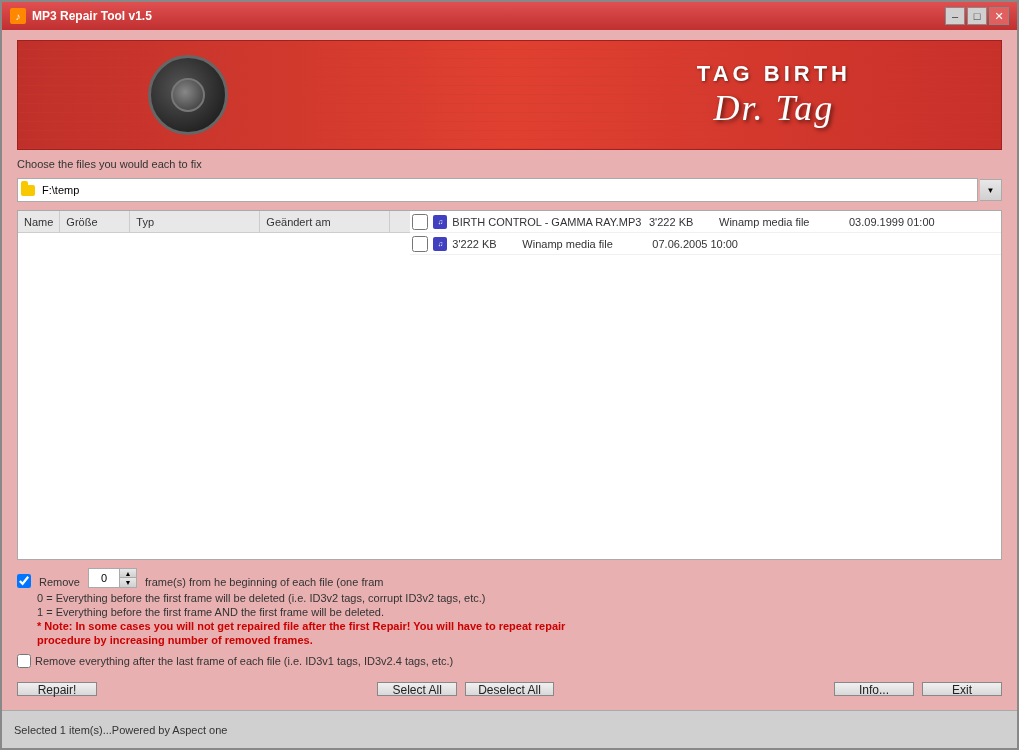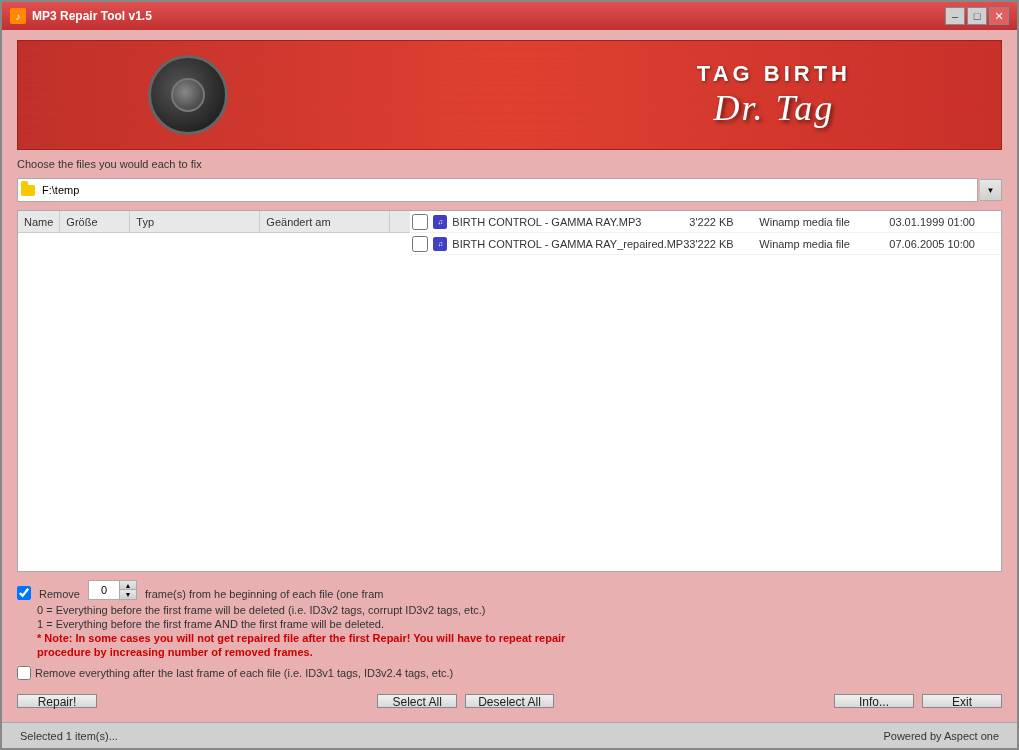--- a/index.html
+++ b/index.html
@@ -423,27 +423,26 @@
       cursor: pointer;
       font-size: 12px;
       color: #222;
       padding: 0 12px;
       font-family: Tahoma, Arial, sans-serif;
     }
 
     .btn-spacer { flex: 1; }
 
     .status-bar {
-      height: 26px;
+      height: 38px;
       background: #d0d0d0;
       border-top: 1px solid #aaa;
       display: flex;
       align-items: center;
-      justify-content: space-between;
-      padding: 0 18px;
+      padding: 0 12px;
       flex-shrink: 0;
     }
 
     .status-left {
       font-size: 11px;
       color: #333;
     }
 
     .status-right {
       font-size: 11px;
@@ -508,29 +507,28 @@
       </div>
       <div class="file-list-body">
         <div class="file-row">
           <input type="checkbox" class="file-check" style="">
           <div class="file-type-icon">
             <div class="mp3-icon">♫</div>
           </div>
           <div class="file-name-text">BIRTH CONTROL - GAMMA RAY.MP3</div>
           <div class="file-size">3'222 KB</div>
           <div class="file-type">Winamp media file</div>
-          <div class="file-date">03.01.1999 01:00</div>
+          <div class="file-date">03.09.1999 01:00</div>
           <div class="file-extra"></div>
         </div>
         <div class="file-row">
           <input type="checkbox" class="file-check" style="">
           <div class="file-type-icon">
             <div class="mp3-icon">♫</div>
           </div>
-          <div class="file-name-text">BIRTH CONTROL - GAMMA RAY_repaired.MP3</div>
           <div class="file-size">3'222 KB</div>
           <div class="file-type">Winamp media file</div>
           <div class="file-date">07.06.2005 10:00</div>
           <div class="file-extra"></div>
         </div>
       </div>
     </div>
 
     <div class="options-section">
       <div class="remove-frames-row">

